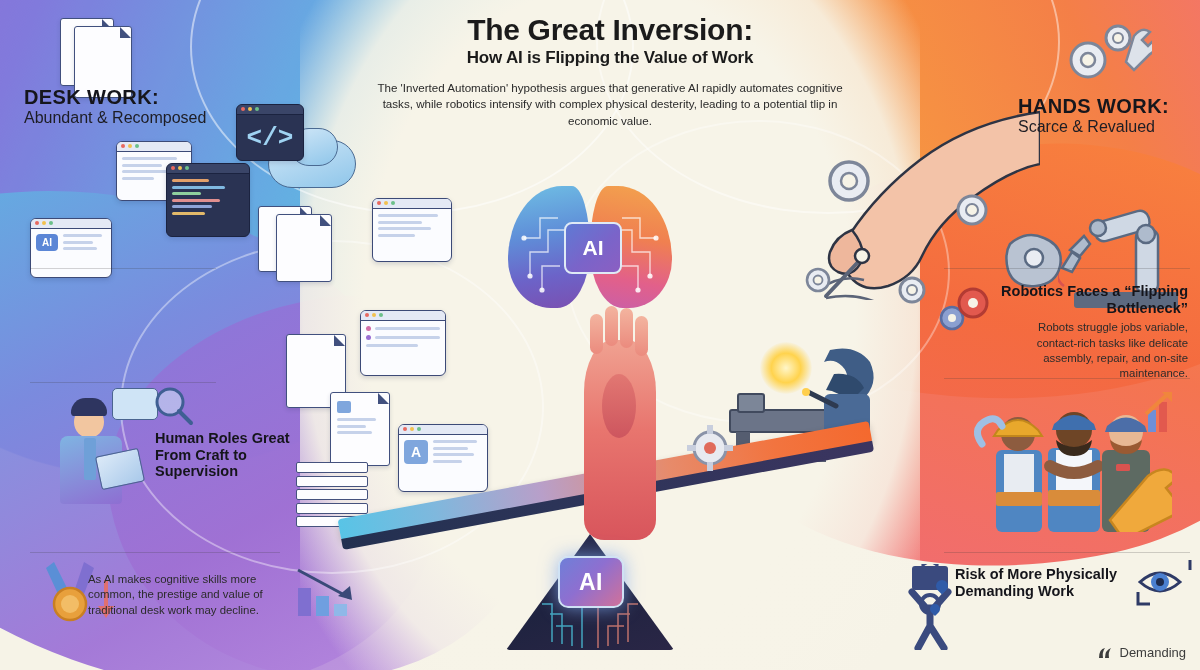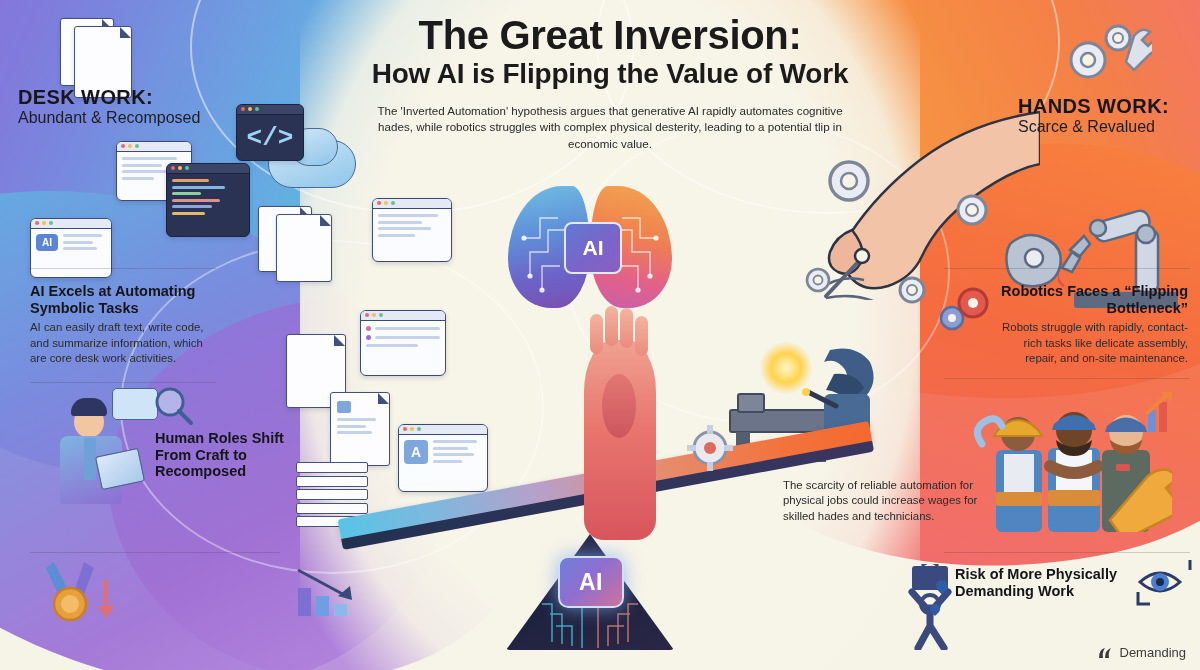--- a/index.html
+++ b/index.html
@@ -58,26 +58,26 @@
   .core{
     position:absolute;left:300px;top:-40px;width:620px;height:760px;
     background:radial-gradient(ellipse at 50% 46%, #f7f4e8 0%, #f7f4e8 56%, rgba(247,244,232,.9) 70%, rgba(247,244,232,0) 86%);
   }
   .wave{position:absolute;border:2px solid rgba(255,255,255,.55);border-radius:50%;pointer-events:none;}
 
   
   .corner-head{position:absolute;z-index:30;}
   .ch-title{font-size:20px;font-weight:700;letter-spacing:.4px;line-height:1.1;color:#16161c;}
   .ch-sub{font-size:16px;font-weight:400;line-height:1.15;color:#1d1d24;margin-top:1px;}
-  #head-left{left:18px;top:86px;}
+  #head-left{left:24px;top:86px;}
   #head-right{left:1018px;top:95px;}
 
   #title-block{position:absolute;left:360px;top:14px;width:500px;text-align:center;z-index:30;}
-  #title-main{font-size:40px;font-weight:700;letter-spacing:-.3px;line-height:1.06;}
-  #title-sub{font-size:28px;font-weight:700;letter-spacing:-.2px;line-height:1.12;margin-top:2px;}
+  #title-main{font-size:30px;font-weight:700;letter-spacing:-.3px;line-height:1.06;}
+  #title-sub{font-size:17px;font-weight:700;letter-spacing:-.2px;line-height:1.12;margin-top:2px;}
   #title-desc{font-size:11.6px;line-height:1.42;margin-top:13px;padding:0 14px;color:#2a2a2a;}
 
   
   .callout{position:absolute;z-index:28;}
   .co-h{font-size:14.5px;font-weight:700;line-height:1.15;color:#15151b;}
   .co-p{font-size:11.4px;line-height:1.34;color:#2b2b2b;margin-top:4px;}
   .rule{position:absolute;height:1px;background:rgba(60,60,60,.22);z-index:27;}
 
   #co1{left:30px;top:283px;width:182px;}
   #co2{left:155px;top:430px;width:150px;}
@@ -565,47 +565,43 @@
   </div>
 
   <div class="corner-head" id="head-right">
     <div class="ch-title">HANDS WORK:</div>
     <div class="ch-sub">Scarce &amp; Revalued</div>
   </div>
 
   <div id="title-block">
     <div id="title-main">The Great Inversion:</div>
     <div id="title-sub">How AI is Flipping the Value of Work</div>
-    <div id="title-desc">The 'Inverted Automation' hypothesis argues that generative AI rapidly automates cognitive hades, while robotics struggles with complex physical desterity, leading to a potential tlip in economic value.</div>
+    <div id="title-desc">The 'Inverted Automation' hypothesis argues that generative AI rapidly automates cognitive tasks, while robotics intensify with complex physical desterity, leading to a potential tlip in economic value.</div>
   </div>
 
   <div class="rule" style="left:30px;top:268px;width:186px;"></div>
-  <div class="callout" id="co1">
-    <div class="co-h">AI Excels at Automating Symbolic Tasks</div>
-    <div class="co-p">AI can easily draft text, write code, and summarize information, which are core desk work activities.</div>
-  </div>
 
   <div class="rule" style="left:30px;top:382px;width:186px;"></div>
   <div class="callout" id="co2">
-    <div class="co-h">Human Roles Shift From Craft to Recomposed</div>
+    <div class="co-h">Human Roles Great From Craft to Supervision</div>
   </div>
 
   <div class="rule" style="left:30px;top:552px;width:250px;"></div>
   <div class="callout" id="co3">
+    <div class="co-p">As AI makes cognitive skills more common, the prestige and value of traditional desk work may decline.</div>
   </div>
 
   <div class="rule" style="left:944px;top:268px;width:246px;"></div>
   <div class="callout" id="co4">
     <div class="co-h">Robotics Faces a “Flipping Bottleneck”</div>
-    <div class="co-p">Robots struggle with rapidly, contact-rich tasks like delicate assembly, repair, and on-site maintenance.</div>
+    <div class="co-p">Robots struggle jobs variable, contact-rich tasks like delicate assembly, repair, and on-site maintenance.</div>
   </div>
 
   <div class="rule" style="left:944px;top:378px;width:246px;"></div>
   <div class="callout" id="co5">
-    <div class="co-p">The scarcity of reliable automation for physical jobs could increase wages for skilled hades and technicians.</div>
   </div>
 
   <div class="rule" style="left:944px;top:552px;width:246px;"></div>
   <div class="callout" id="co6">
     <div class="co-h">Risk of More Physically Demanding Work</div>
   </div>
 
   <div id="watermark">
     <svg width="17" height="14" viewBox="0 0 17 14">
       <path d="M2 12 Q2 3 8 2 Q5 6 6 12 Z" fill="#3c3c3c"></path>

